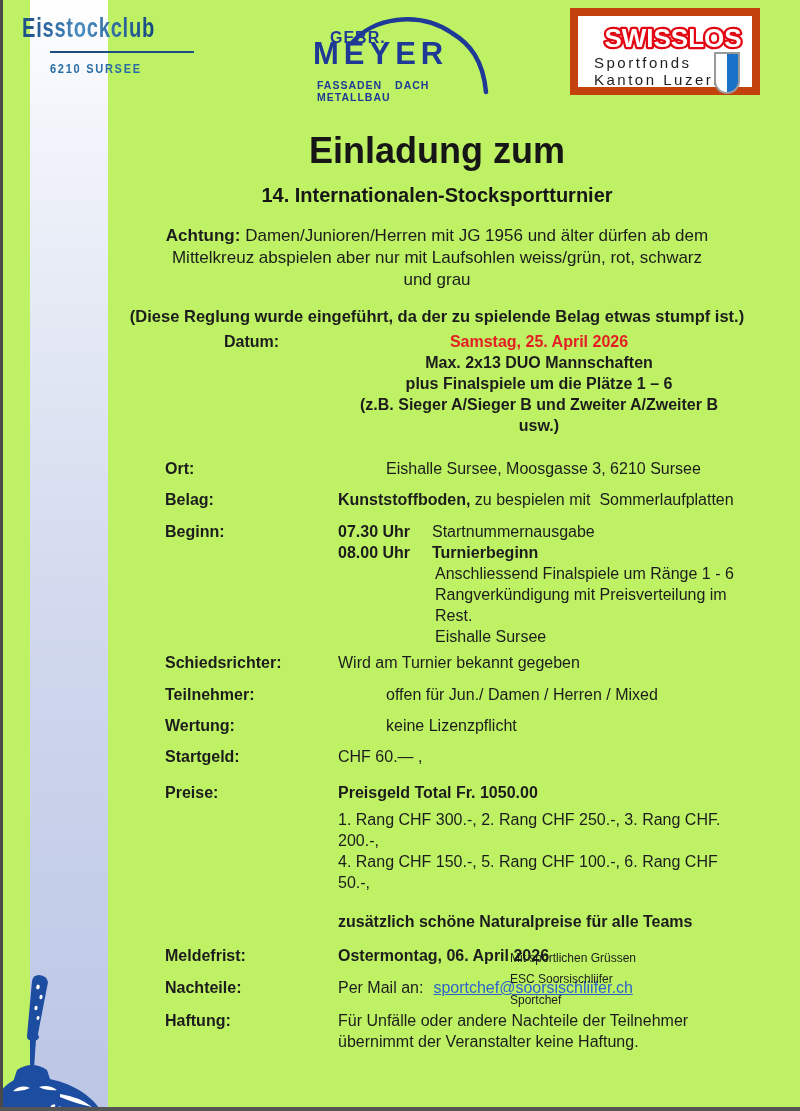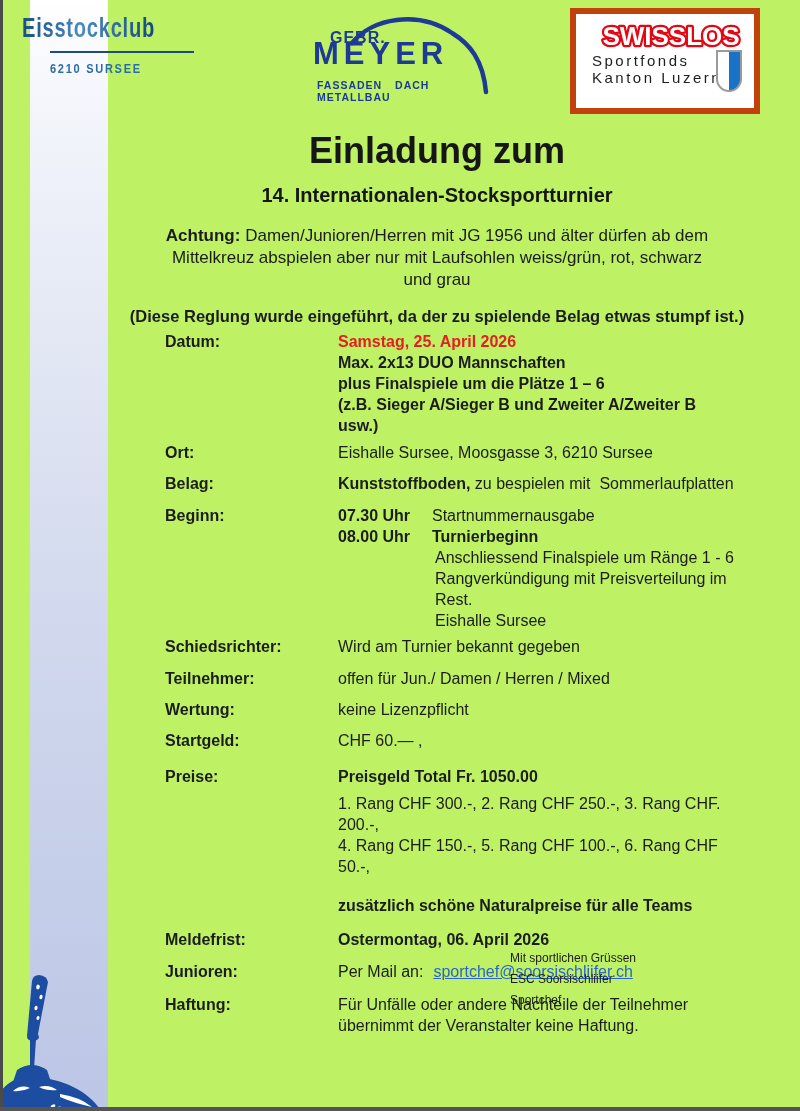--- a/index.html
+++ b/index.html
@@ -29,43 +29,43 @@
     font-weight:700;font-size:13px;letter-spacing:2px;color:#2a6da5;margin-left:28px;
     display:inline-block;transform:scaleX(0.85);transform-origin:left top;
   }
   
   .meyer{position:absolute;left:300px;top:10px;width:200px;height:96px;z-index:2;color:#1e3a96;}
   .meyer-arc{position:absolute;left:0;top:0;}
   .meyer-gebr{position:absolute;left:30px;top:19px;font-size:16px;font-weight:700;letter-spacing:1px;}
   .meyer-name{position:absolute;left:13px;top:26px;font-size:31px;font-weight:700;letter-spacing:5px;}
   .meyer-sub{position:absolute;left:17px;top:69px;font-size:10.5px;font-weight:700;letter-spacing:1px;word-spacing:9px;}
   
-  .swiss{position:absolute;left:570px;top:8px;width:190px;height:106px;border:6px solid #c2410c;
+  .swiss{position:absolute;left:570px;top:8px;width:190px;height:87px;border:8px solid #c2410c;
          background:#fff;box-sizing:border-box;z-index:2;}
   .sw-word{position:absolute;left:6px;top:6px;}
   .sw-lines{position:absolute;left:16px;top:38px;font-size:15px;letter-spacing:2.5px;color:#1e1e1e;line-height:17px;}
   .shield{position:absolute;right:12px;top:36px;width:26px;height:42px;border:2px solid #9a9a9a;
           box-sizing:border-box;border-radius:0 0 13px 13px;
           background:linear-gradient(90deg,#ffffff 50%,#1a72c8 50%);}
   
   .content{position:absolute;left:74px;top:0;width:726px;text-align:center;z-index:1;}
   .title1{margin-top:130px;font-size:36px;font-weight:700;color:#161616;}
   .title2{margin-top:12px;font-size:20px;font-weight:700;color:#161616;}
   .notice{margin:18px auto 16px;max-width:552px;font-size:17px;line-height:22px;color:#1c1c1c;}
   .note{margin:10px auto 0;font-size:16.5px;font-weight:700;color:#1c1c1c;}
   .keep{white-space:pre-wrap;}
   
   .tbl{position:absolute;left:165px;top:331px;width:575px;font-size:16px;line-height:21px;z-index:1;}
   .row{display:flex;align-items:flex-start;}
   .lab{width:173px;font-weight:700;flex:none;}
   .val{flex:1;}
   .b{font-weight:700;}
   .red{color:#e31e25;font-weight:700;}
-  .mb3{margin-bottom:5px;}  .mb6{margin-bottom:6px;}
-  .mb10{margin-bottom:10px;}.mb11{margin-bottom:11px;}
+  .mb3{margin-bottom:5px;}  .mb6{margin-bottom:22px;text-align:center;}
+  .mb10{margin-bottom:10px;gap:48px;}.mb11{margin-bottom:11px;}
   .mb12{margin-bottom:12px;}.mb13{margin-bottom:13px;}
   .mb15{margin-bottom:15px;}
   .trow{display:flex;}
   .time{width:94px;flex:none;font-weight:700;}
   .cont{padding-left:97px;}
   .pr-gap6{margin-top:6px;}
   .pr-gap3{margin-top:18px;}
   .link{color:#2c63cc;text-decoration:underline;cursor:pointer;margin-left:10px;}
   
   .sig{position:absolute;left:510px;top:948px;font-size:12px;line-height:21px;z-index:1;}
@@ -182,21 +182,21 @@
         <div class="b pr-gap3">zusätzlich schöne Naturalpreise für alle Teams</div>
       </div>
     </div>
 
     <div class="row mb11">
       <div class="lab">Meldefrist:</div>
       <div class="val b">Ostermontag, 06. April 2026</div>
     </div>
 
     <div class="row mb12">
-      <div class="lab">Junioren:</div>
+      <div class="lab">Nachteile:</div>
       <div class="val">
         <span>Per Mail an:</span><a class="link" href="#">sportchef@soorsischliifer.ch</a>
       </div>
     </div>
 
     <div class="row">
       <div class="lab">Haftung:</div>
       <div class="val">
         <div>Für Unfälle oder andere Nachteile der Teilnehmer</div>
         <div>übernimmt der Veranstalter keine Haftung.</div>

